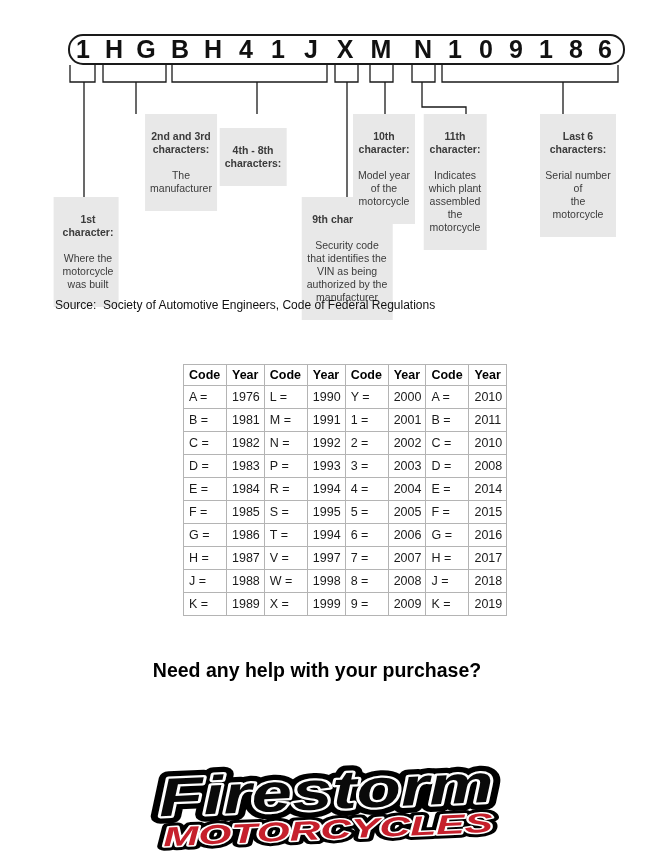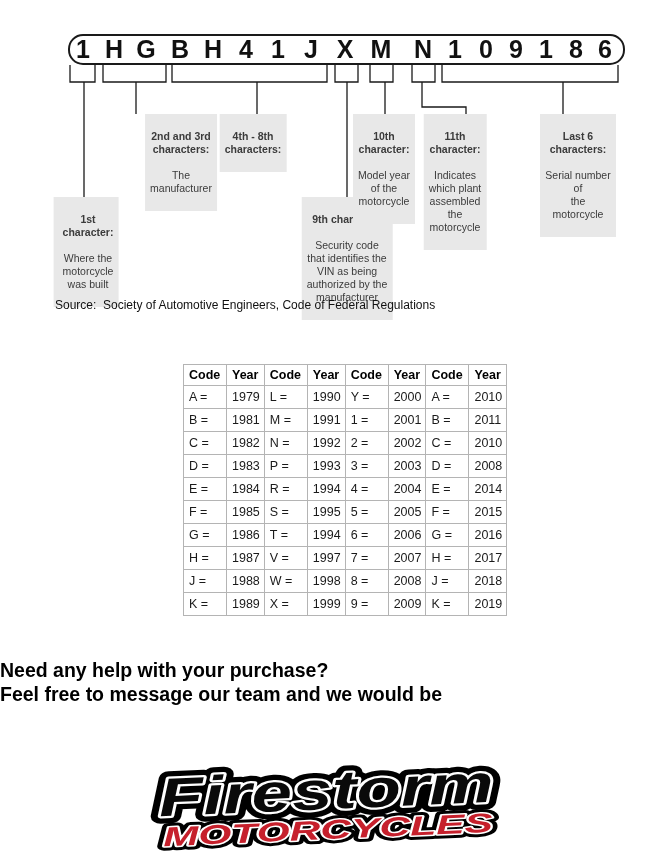--- a/index.html
+++ b/index.html
@@ -20,21 +20,21 @@
   #bracket-svg{position:absolute;left:0;top:0;width:654px;height:330px;}
   .label-box{
     position:absolute;transform:translateX(-50%);
     background:#e8e8e8;color:#3b3b3b;
     font-size:10.5px;line-height:13px;text-align:center;
     padding:3px 5px;white-space:pre-line;
   }
   .label-box .lbl-head{font-weight:bold;}
   .box-first {left:86px; top:197px;padding-left:9px;}
   .box-2-3   {left:139px;top:114px;margin-left:42px;}
-  .box-4-8   {left:253px;top:114px;}
+  .box-4-8   {left:253px;top:128px;}
   .box-9     {left:347px;top:197px;}
   .box-10    {left:384px;top:114px;}
   .box-11    {left:455px;top:114px;}
   .box-last6 {left:578px;top:114px;}
   
   #source-line{
     position:absolute;left:55px;top:298px;font-size:12px;color:#111;white-space:pre;
   }
   
   #year-table{
@@ -43,21 +43,21 @@
   #year-table th,#year-table td{
     border:1px solid #b4b4b4;text-align:left;vertical-align:middle;
     font-size:12.5px;line-height:14px;white-space:nowrap;
   }
   #year-table th{font-weight:bold;color:#000;padding:3px 4px 3px 5px;margin-left:20px;}
   #year-table td{color:#1a1a1a;padding:4px 4px 4px 5px;}
   #year-table th:nth-child(odd), #year-table td:nth-child(odd){min-width:33px;}
   #year-table th:nth-child(even),#year-table td:nth-child(even){min-width:27px;}
   
   #help-block{
-    position:absolute;left:0;top:659px;width:634px;
+    position:absolute;left:0;top:659px;width:634px;text-align:center;
     font-weight:bold;font-size:19.5px;line-height:23.5px;color:#000;
   }
   
   #logo-svg{position:absolute;left:127px;top:762px;width:400px;height:95px;}
   .logo-text{font-family:"Liberation Sans","DejaVu Sans",sans-serif;font-style:italic;font-weight:bold;}
 </style>
 </head>
 <body>
 
 <div id="screen">
@@ -152,21 +152,21 @@
           <th>Year</th>
           <th>Code</th>
           <th>Year</th>
           <th>Code</th>
           <th>Year</th>
         </tr>
       </thead>
     <tbody>
         <tr>
           <td>A =</td>
-          <td>1979</td>
+          <td>1976</td>
           <td>L =</td>
           <td>1990</td>
           <td>Y =</td>
           <td>2000</td>
           <td>A =</td>
           <td>2010</td>
         </tr>
         <tr>
           <td>B =</td>
           <td>1981</td>
@@ -255,21 +255,20 @@
           <td>9 =</td>
           <td>2009</td>
           <td>K =</td>
           <td>2019</td>
         </tr>
       </tbody>
   </table>
 
   <div id="help-block">
     <div>Need any help with your purchase?</div>
-    <div>Feel free to message our team and we would be</div>
   </div>
 
   <svg id="logo-svg" viewBox="0 0 400 95" xmlns="http://www.w3.org/2000/svg">
     <g transform="rotate(-2.5 200 48)">
 
       <text class="logo-text" x="200" y="47" font-size="54" text-anchor="middle" textLength="335" lengthAdjust="spacingAndGlyphs" fill="#000000" stroke="#000000" stroke-width="15" stroke-linejoin="round" paint-order="stroke">Firestorm</text>
       <text class="logo-text" x="200" y="77" font-size="27" text-anchor="middle" textLength="330" lengthAdjust="spacingAndGlyphs" fill="#000000" stroke="#000000" stroke-width="9" stroke-linejoin="round" paint-order="stroke">MOTORCYCLES</text>
 
       <text class="logo-text" x="200" y="47" font-size="54" text-anchor="middle" textLength="335" lengthAdjust="spacingAndGlyphs" fill="#0a0a0a" stroke="#ffffff" stroke-width="4.5" stroke-linejoin="round" paint-order="stroke">Firestorm</text>
       <text class="logo-text" x="200" y="77" font-size="27" text-anchor="middle" textLength="330" lengthAdjust="spacingAndGlyphs" fill="#c6202c" stroke="#ffffff" stroke-width="3" stroke-linejoin="round" paint-order="stroke">MOTORCYCLES</text>

